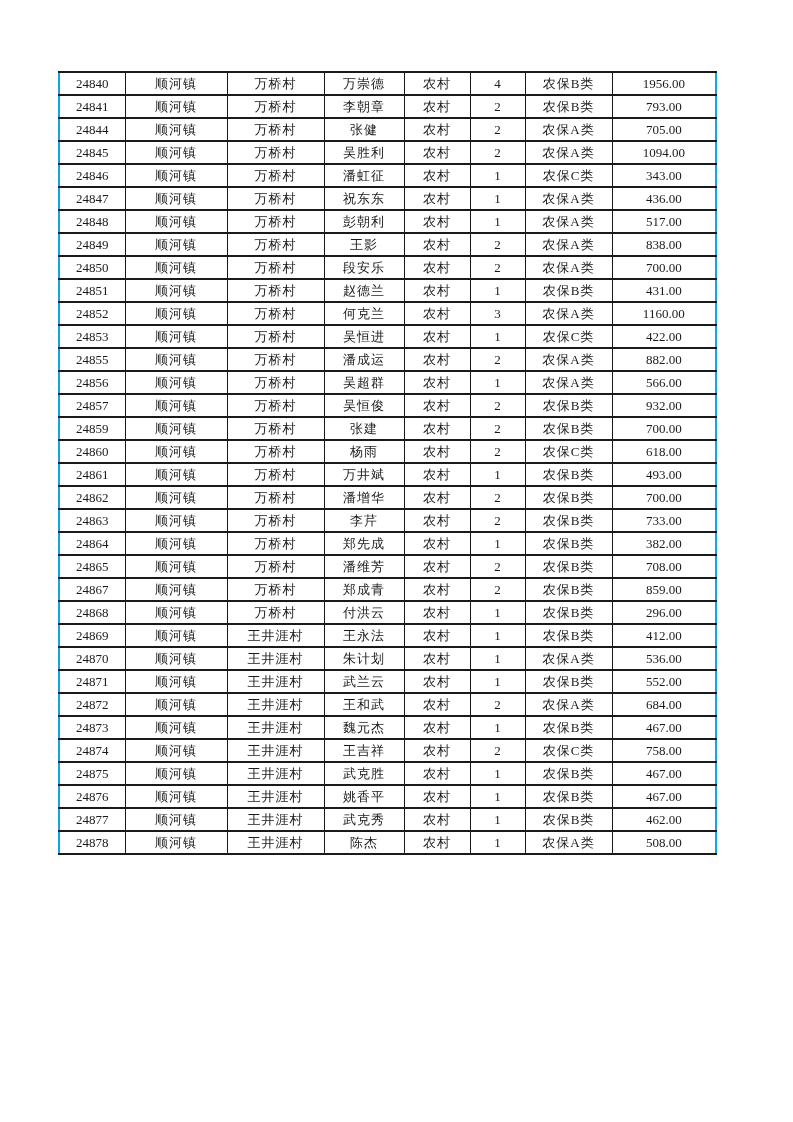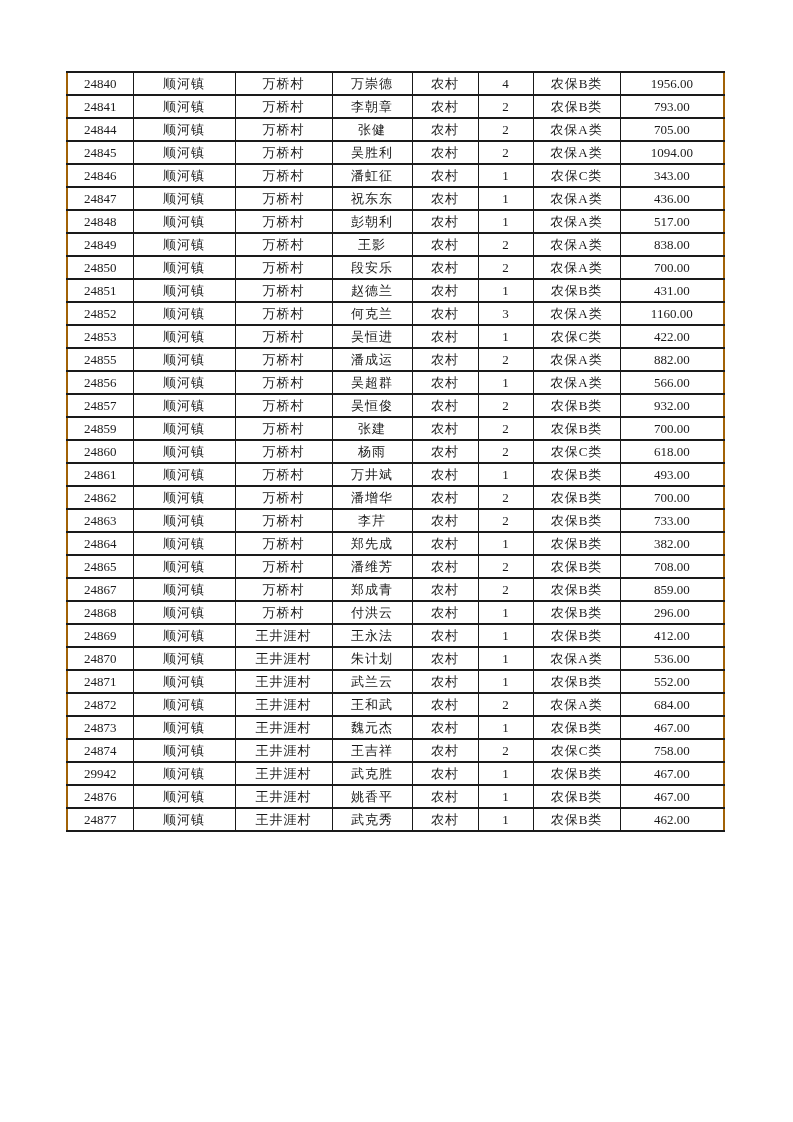--- a/index.html
+++ b/index.html
@@ -16,26 +16,26 @@
     overflow: hidden;
   }
   .page {
     position: absolute;
     left: 0; top: 0;
     width: 793px; height: 1122px;
     background: #ffffff;
   }
   table.roster {
     position: absolute;
-    left: 66px;
+    left: 58px;
     top: 71px;
     width: 657px;
     border-collapse: collapse;
     table-layout: fixed;
-    border: 2px solid #a16207;
+    border: 2px solid #0ea5e9;
   }
   table.roster td {
     border-left: 1px solid #1a1a1a;
     border-right: 1px solid #1a1a1a;
     border-top: 2px solid #1a1a1a;
     border-bottom: 2px solid #1a1a1a;
     height: 21px;
     padding: 0;
     text-align: center;
     vertical-align: middle;
@@ -359,21 +359,21 @@
           <td>24874</td>
           <td class="zh">顺河镇</td>
           <td class="zh">王井涯村</td>
           <td class="zh">王吉祥</td>
           <td class="zh">农村</td>
           <td>2</td>
           <td class="zh">农保C类</td>
           <td>758.00</td>
         </tr>
         <tr>
-          <td>29942</td>
+          <td>24875</td>
           <td class="zh">顺河镇</td>
           <td class="zh">王井涯村</td>
           <td class="zh">武克胜</td>
           <td class="zh">农村</td>
           <td>1</td>
           <td class="zh">农保B类</td>
           <td>467.00</td>
         </tr>
         <tr>
           <td>24876</td>
@@ -387,16 +387,26 @@
         </tr>
         <tr>
           <td>24877</td>
           <td class="zh">顺河镇</td>
           <td class="zh">王井涯村</td>
           <td class="zh">武克秀</td>
           <td class="zh">农村</td>
           <td>1</td>
           <td class="zh">农保B类</td>
           <td>462.00</td>
+        </tr>
+        <tr>
+          <td>24878</td>
+          <td class="zh">顺河镇</td>
+          <td class="zh">王井涯村</td>
+          <td class="zh">陈杰</td>
+          <td class="zh">农村</td>
+          <td>1</td>
+          <td class="zh">农保A类</td>
+          <td>508.00</td>
         </tr>
       </tbody>
   </table>
 </div>
 
 </body></html>

